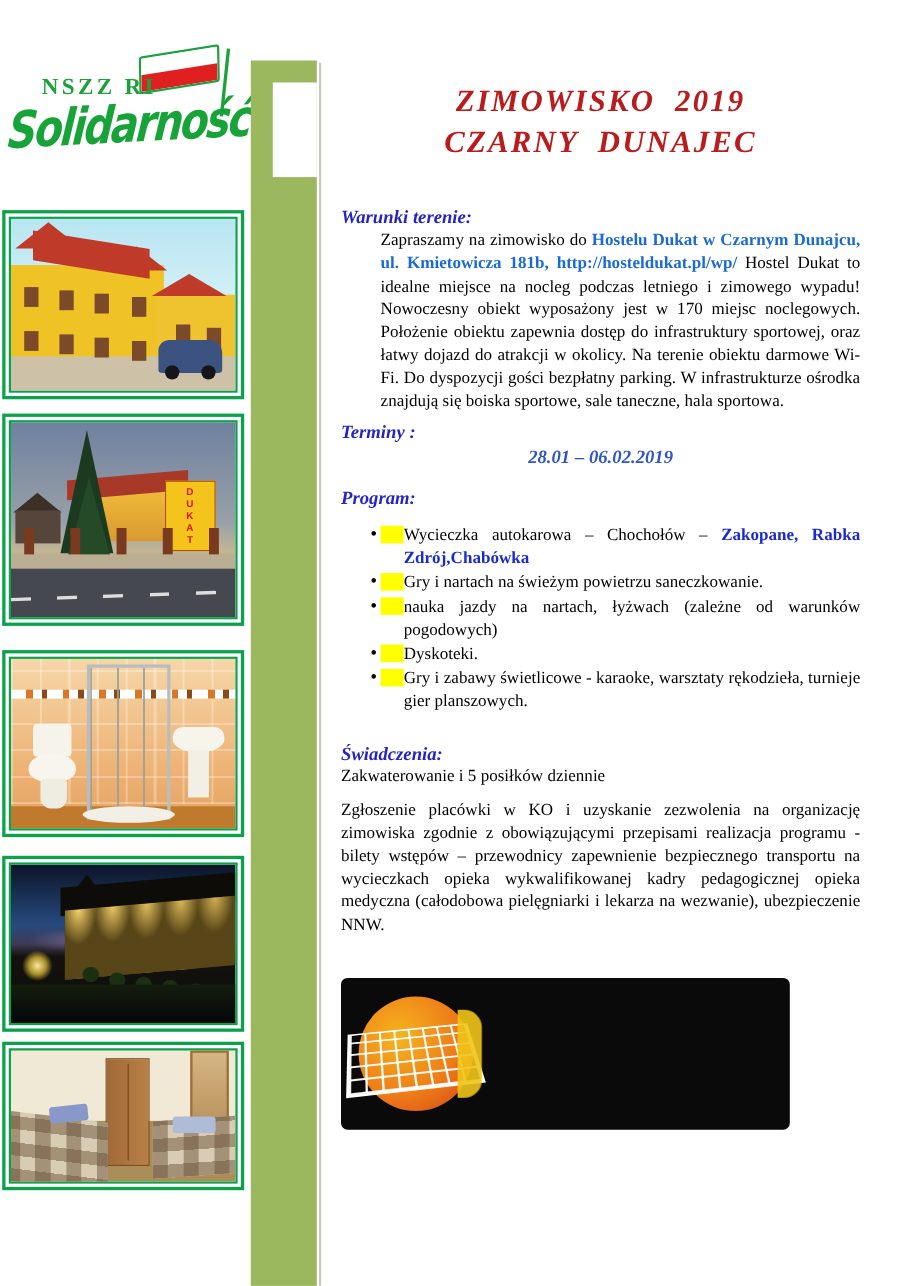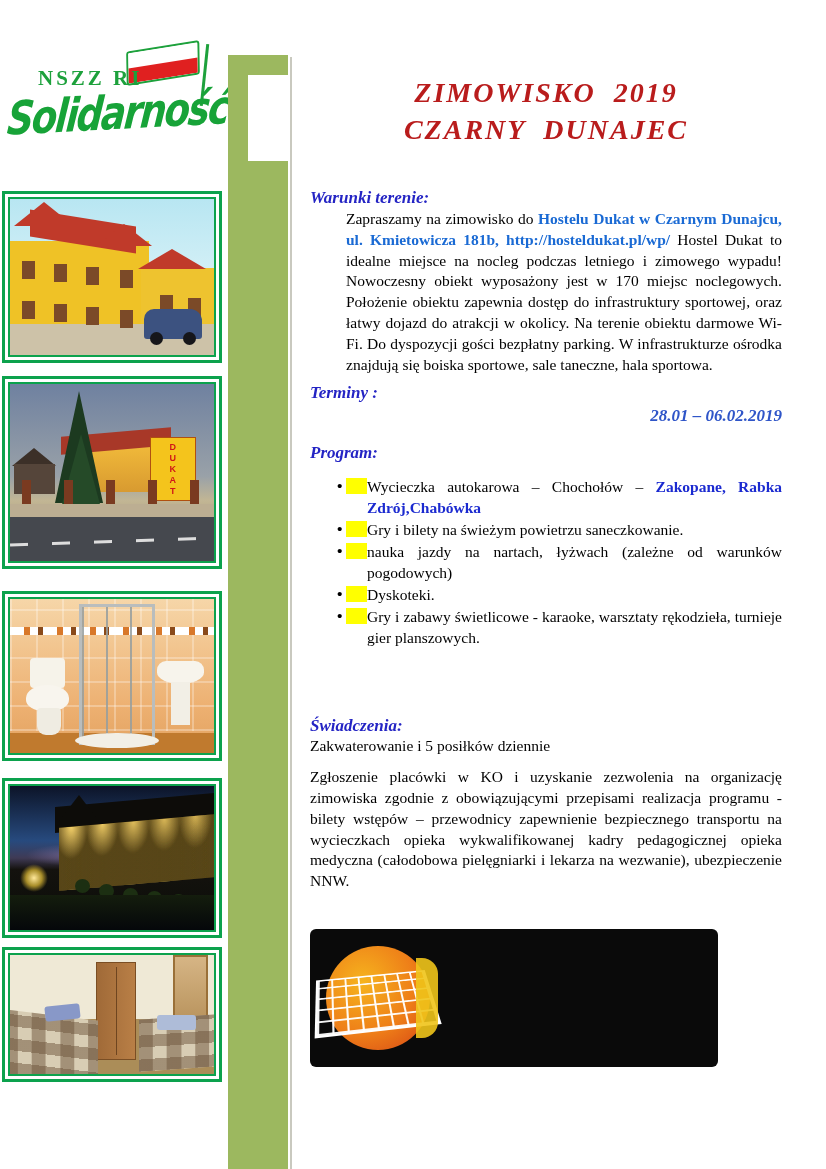--- a/index.html
+++ b/index.html
@@ -125,29 +125,29 @@
 
   
   .content { position:absolute; left:310px; top:74px; width:472px; }
   .doc-title { text-align:center; color:#b91c1c; font:bold italic 28px "Liberation Serif",serif;
                letter-spacing:2px; word-spacing:9px; line-height:37px; }
   .h-blue { color:#2424c4; font:bold italic 17px "Liberation Serif",serif; }
   .h-warunki { margin-top:40px; }
   .para { margin-left:36px; margin-top:1px; font-size:15.5px; line-height:20.8px; text-align:justify; }
   .link-bold { color:#1a6ad4; font-weight:bold; }
   .h-terminy { margin-top:8px; }
-  .date-line { margin-top:3px; text-align:right; color:#2f55c8; font:bold italic 17px "Liberation Serif",serif; }
+  .date-line { margin-top:3px; text-align:center; color:#2f55c8; font:bold italic 17px "Liberation Serif",serif; }
   .h-program { margin-top:17px; }
   .bullets { margin-top:13px; }
   .bullet { position:relative; margin-left:25px; padding-left:32px; font-size:15.5px;
             line-height:21px; text-align:justify; margin-bottom:1px; }
   .bullet .dot { position:absolute; left:2px; top:-1px; font-weight:bold; }
   .bullet .hl { position:absolute; left:11px; top:2px; width:21px; height:16px; background:#ffff00; }
   .bold-blue { color:#1b2ad0; font-weight:bold; }
-  .h-swiad { margin-top:68px; }
+  .h-swiad { margin-top:28px; }
   .line-plain { font-size:15.5px; line-height:20.8px; }
   .para2 { font-size:15.5px; line-height:20.8px; text-align:justify;margin-top:10px; }
 
   
   .dukat { margin-top:37px; width:408px; height:138px; background:#0a0a0a; border-radius:6px;
            position:relative; display:flex; align-items:center; overflow:hidden;
            font-family:"Liberation Sans",sans-serif; }
   .ball { position:relative; margin-left:16px; width:104px; height:104px; border-radius:50%;
           background:radial-gradient(circle at 35% 35%, #f6b41e, #ee7d18 55%, #d94e15 90%); flex:0 0 auto; }
   .ball::after { content:""; position:absolute; right:-8px; top:12px; width:22px; height:80px;
@@ -265,21 +265,21 @@
   <div class="h-blue h-program">Program:</div>
   <div class="bullets">
     <div class="bullet">
       <span class="dot">•</span>
       <span class="hl"></span>
       <span>Wycieczka autokarowa – Chochołów – </span><span class="bold-blue">Zakopane, Rabka Zdrój,Chabówka</span>
     </div>
     <div class="bullet">
       <span class="dot">•</span>
       <span class="hl"></span>
-      <span>Gry i bilety na świeżym powietrzu saneczkowanie.</span>
+      <span>Gry i nartach na świeżym powietrzu saneczkowanie.</span>
     </div>
     <div class="bullet">
       <span class="dot">•</span>
       <span class="hl"></span>
       <span>nauka jazdy na nartach, łyżwach (zależne od warunków pogodowych)</span>
     </div>
     <div class="bullet">
       <span class="dot">•</span>
       <span class="hl"></span>
       <span>Dyskoteki.</span>

